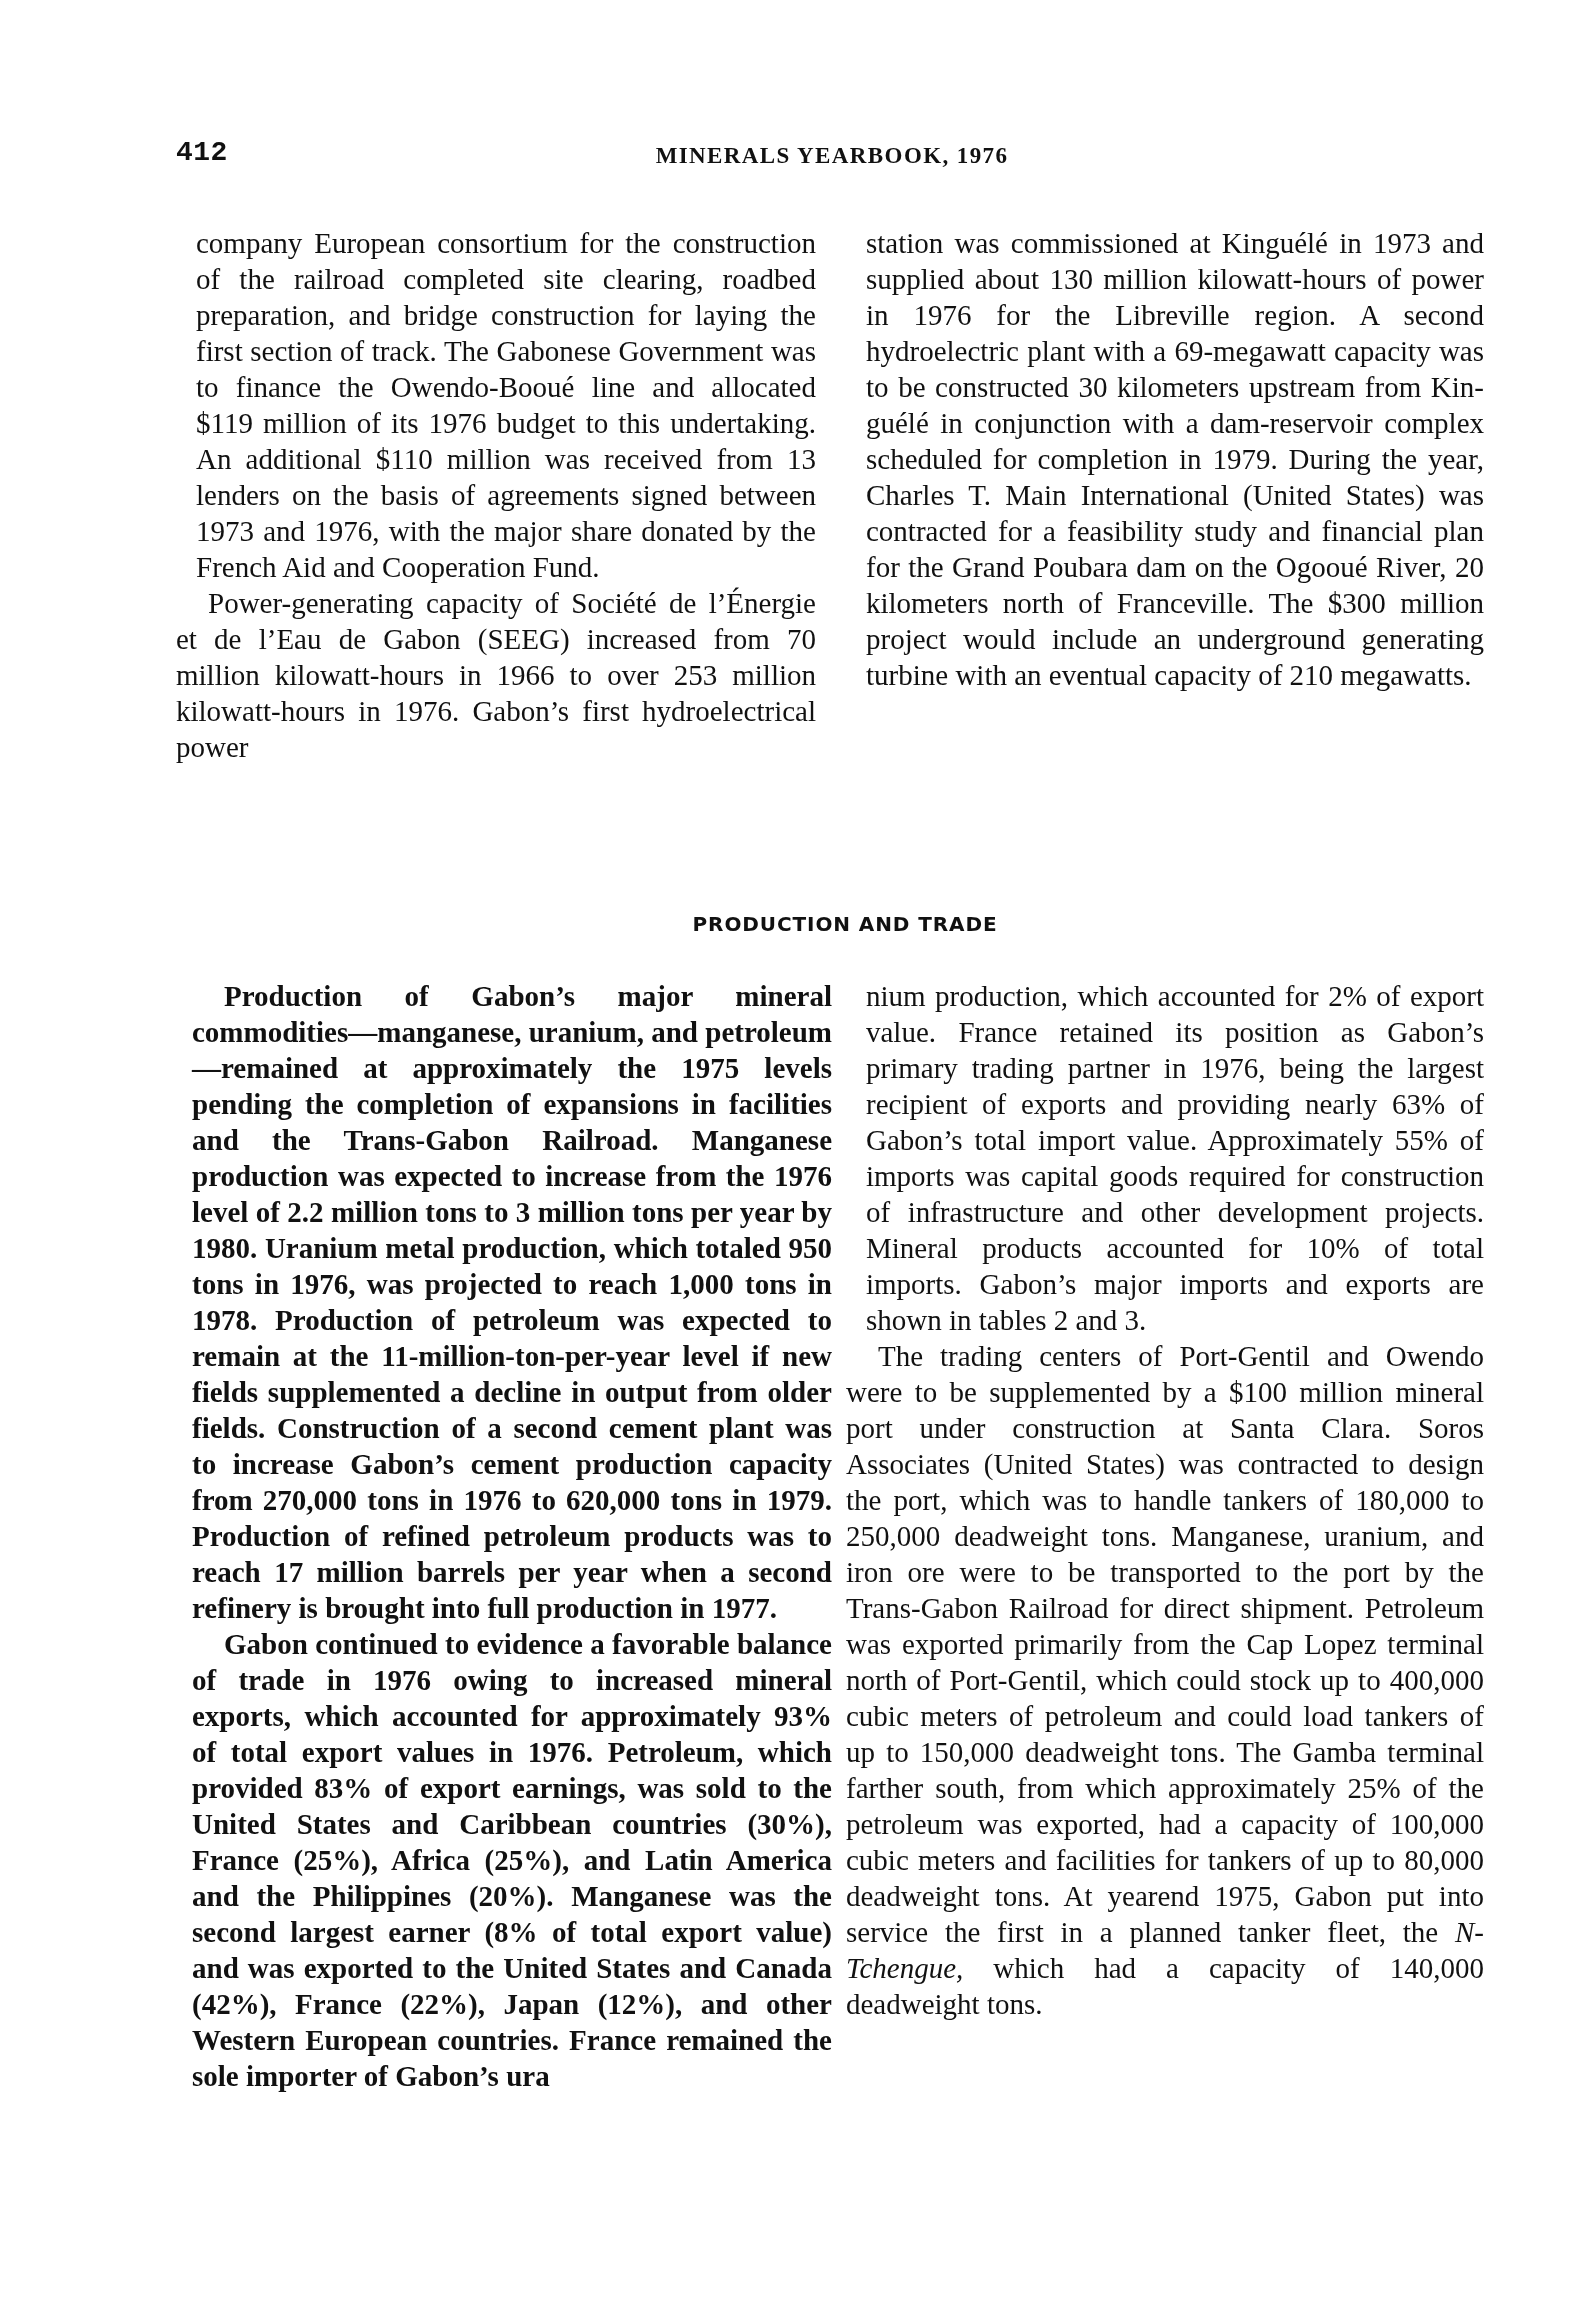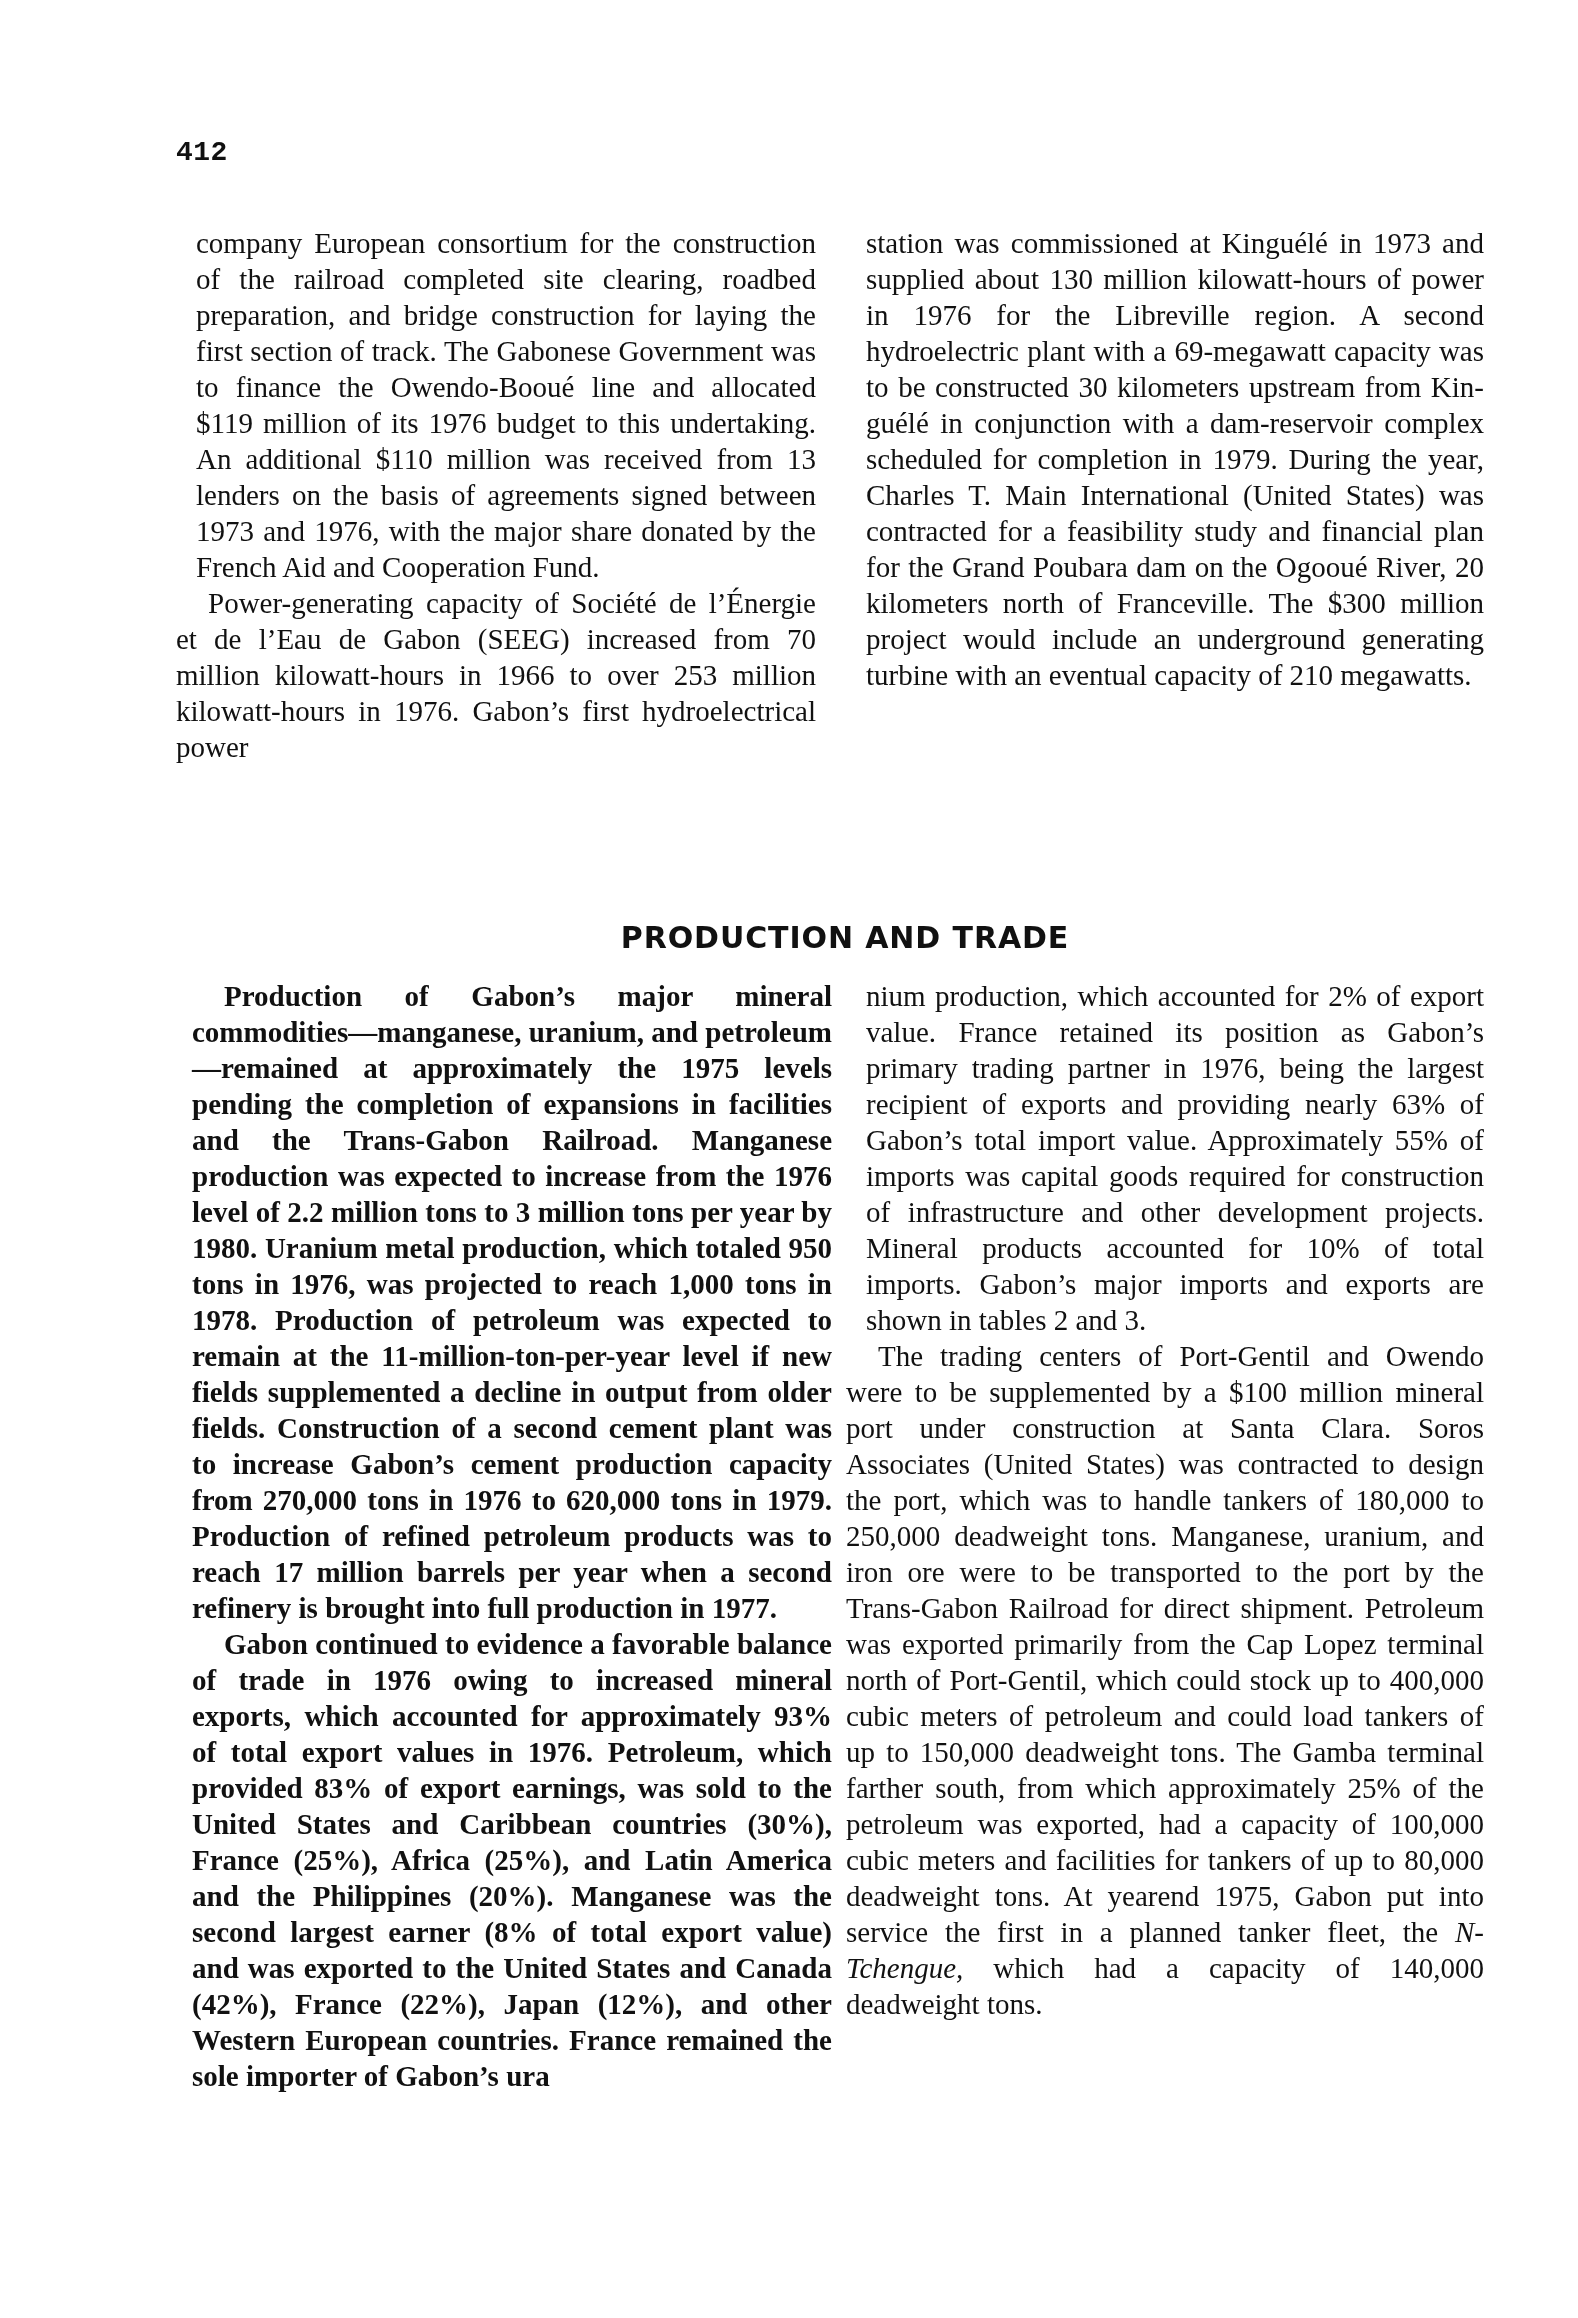--- a/index.html
+++ b/index.html
@@ -70,21 +70,21 @@
     width: 638px;
   }
   .section-heading {
     position: absolute;
     top: 895px;
     left: 0;
     width: 1579px;
     text-align: center;
     font-family: "DejaVu Sans", "Liberation Sans", sans-serif;
     font-weight: bold;
-    font-size: 30px;
+    font-size: 20px;
     letter-spacing: 0.9px;
     padding-left: 111px;
     box-sizing: border-box;
   }
   .bottom-left {
     left: 192px;
     top: 978px;
     width: 640px;
     font-weight: bold;
   }
@@ -93,20 +93,21 @@
     top: 978px;
     width: 638px;
   }
   em { font-style: italic; }
 </style>
 </head>
 <body>
 
 <header class="running-head">
   <span class="page-number">412</span>
+  <span class="running-title">MINERALS YEARBOOK, 1976</span>
 </header>
 
 <section class="col top-left">
   <p class="noindent">company European consortium for the con­struction of the railroad completed site clearing, roadbed preparation, and bridge construction for laying the first section of track. The Gabonese Government was to finance the Owendo-Booué line and al­located $119 million of its 1976 budget to this undertaking. An additional $110 mil­lion was received from 13 lenders on the basis of agreements signed between 1973 and 1976, with the major share donated by the French Aid and Cooperation Fund.</p>
   <p class="indent">Power-generating capacity of Société de l’Énergie et de l’Eau de Gabon (SEEG) in­creased from 70 million kilowatt-hours in 1966 to over 253 million kilowatt-hours in 1976. Gabon’s first hydroelectrical power</p>
 </section>
 
 <section class="col top-right">
   <p class="noindent">station was commissioned at Kinguélé in 1973 and supplied about 130 million kilo­watt-hours of power in 1976 for the Libre­ville region. A second hydroelectric plant with a 69-megawatt capacity was to be con­structed 30 kilometers upstream from Kin­guélé in conjunction with a dam-reservoir complex scheduled for completion in 1979. During the year, Charles T. Main Inter­national (United States) was contracted for a feasibility study and financial plan for the Grand Poubara dam on the Ogooué River, 20 kilometers north of Franceville. The $300 million project would include an underground generating turbine with an eventual capacity of 210 megawatts.</p>
 </section>

